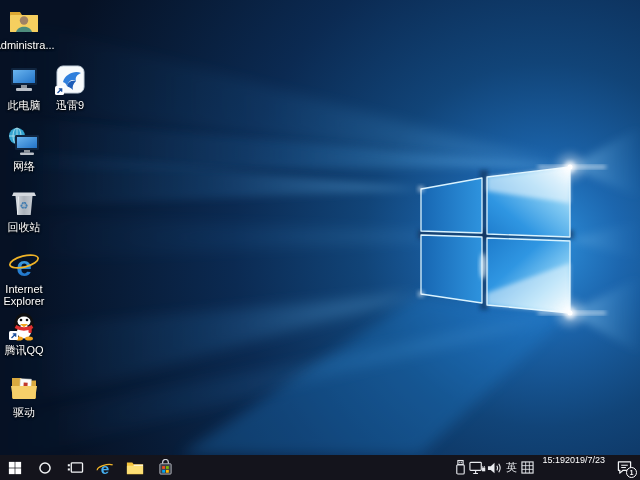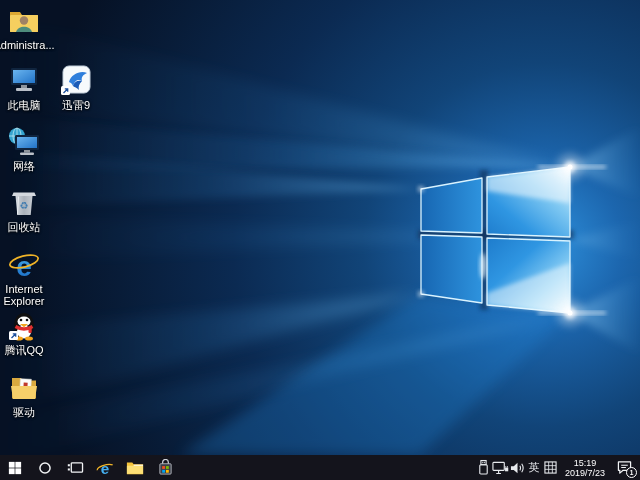--- a/index.html
+++ b/index.html
@@ -22,21 +22,21 @@
   .taskbar{
     position:absolute;left:0;right:0;bottom:0;height:25px;background:#14141c;
     display:flex;align-items:center;z-index:5;
   }
   .tb-btn{width:30px;height:25px;display:flex;align-items:center;justify-content:center;}
   .tray{margin-left:auto;display:flex;align-items:center;padding-right:3px;}
   .tray-icon{width:17px;height:25px;display:flex;align-items:center;justify-content:center;}
   .lang{color:#e8eaee;font-size:11px;width:16px;text-align:center;line-height:25px;}
   .clock{
     color:#fff;font-size:9px;line-height:10px;text-align:center;padding:0 6px;
-    display:flex;flex-direction:column;justify-content:center;height:25px;
+    display:flex;flex-direction:row;justify-content:center;height:25px;
   }
   .action-center{position:relative;width:26px;height:25px;display:flex;align-items:center;justify-content:center;}
   .badge{
     position:absolute;right:0;bottom:2px;width:9px;height:9px;border-radius:50%;
     background:#15151d;border:1px solid #fff;color:#fff;font-size:6.5px;line-height:9px;
     text-align:center;font-weight:bold;
   }
 </style>
 </head>
 <body>
@@ -161,21 +161,21 @@
   <div class="icon-cell" style="left:-8px;top:65px">
     <svg class="icon-art" viewBox="0 0 34 32">
       <rect x="4" y="3" width="26" height="17" rx="1.2" fill="#10253f"></rect>
       <rect x="6" y="5" width="22" height="13" fill="url(#scrBlue)"></rect>
       <rect x="14" y="20" width="6" height="3" fill="#8d949c"></rect>
       <rect x="9" y="23" width="16" height="3" rx="1" fill="#b9bfc7"></rect>
     </svg>
     <div class="icon-label">此电脑</div>
   </div>
 
-  <div class="icon-cell" style="left:44px;top:65px">
+  <div class="icon-cell" style="left:38px;top:65px">
     <svg class="icon-art" viewBox="0 0 34 32">
       <rect x="4" y="1" width="27" height="27" rx="6" fill="#f7fafc" stroke="#c3cfdb"></rect>
       <path d="M10 17 C12 9 22 5 28 8 C24 10 22 12 23 16 C19 14 16 15 14 21 C13 18 11 17.5 10 17 z" fill="#2f7fdc"></path>
       <path d="M14 21 C15 17 18 15 23 16 C20 19 19 22 20 25 C17 22 15 22 14 21 z" fill="#1b5cb8"></path>
       <rect x="2" y="21" width="9" height="9" rx="1.5" fill="#fff"></rect>
       <path d="M4.5 28 L8.5 24 M5.8 23.8 h2.9 v2.9" stroke="#1b4e9b" stroke-width="1.3" fill="none"></path>
     </svg>
     <div class="icon-label">迅雷9</div>
   </div>
 

